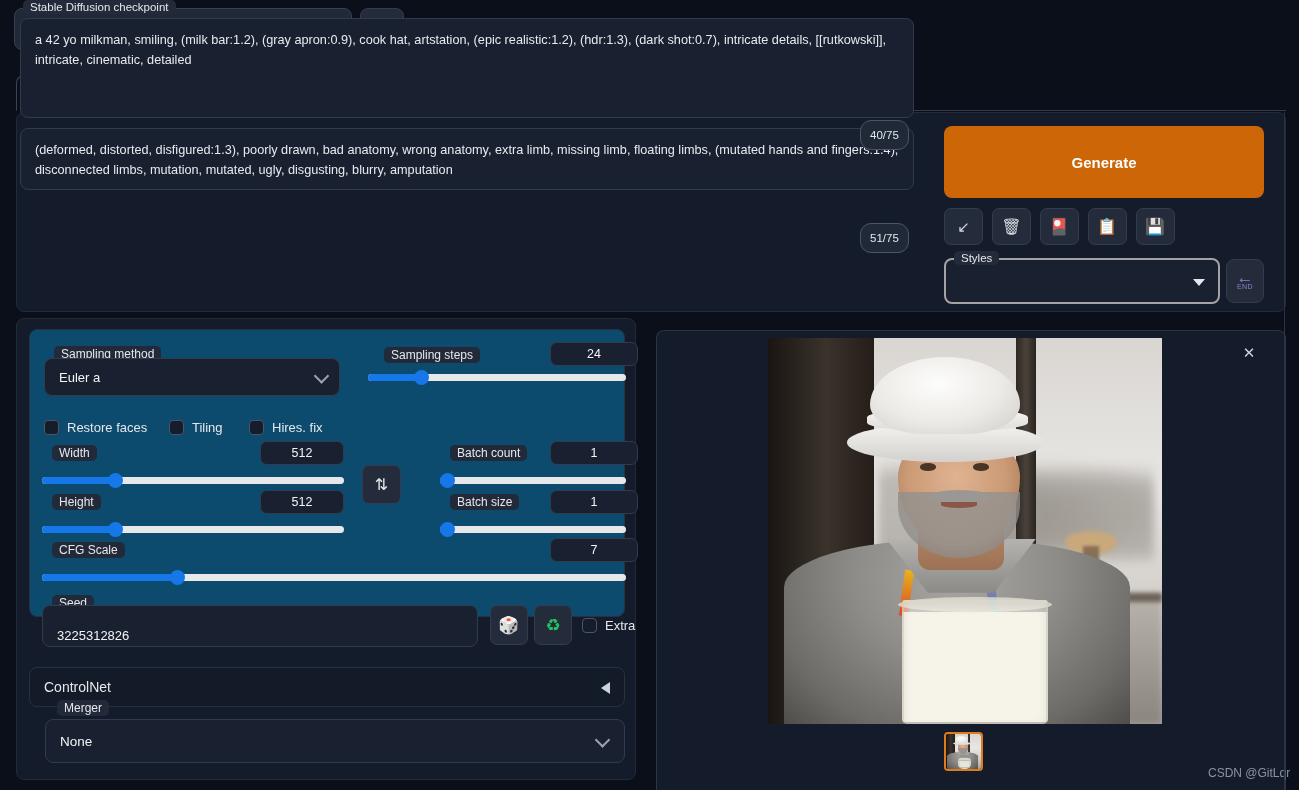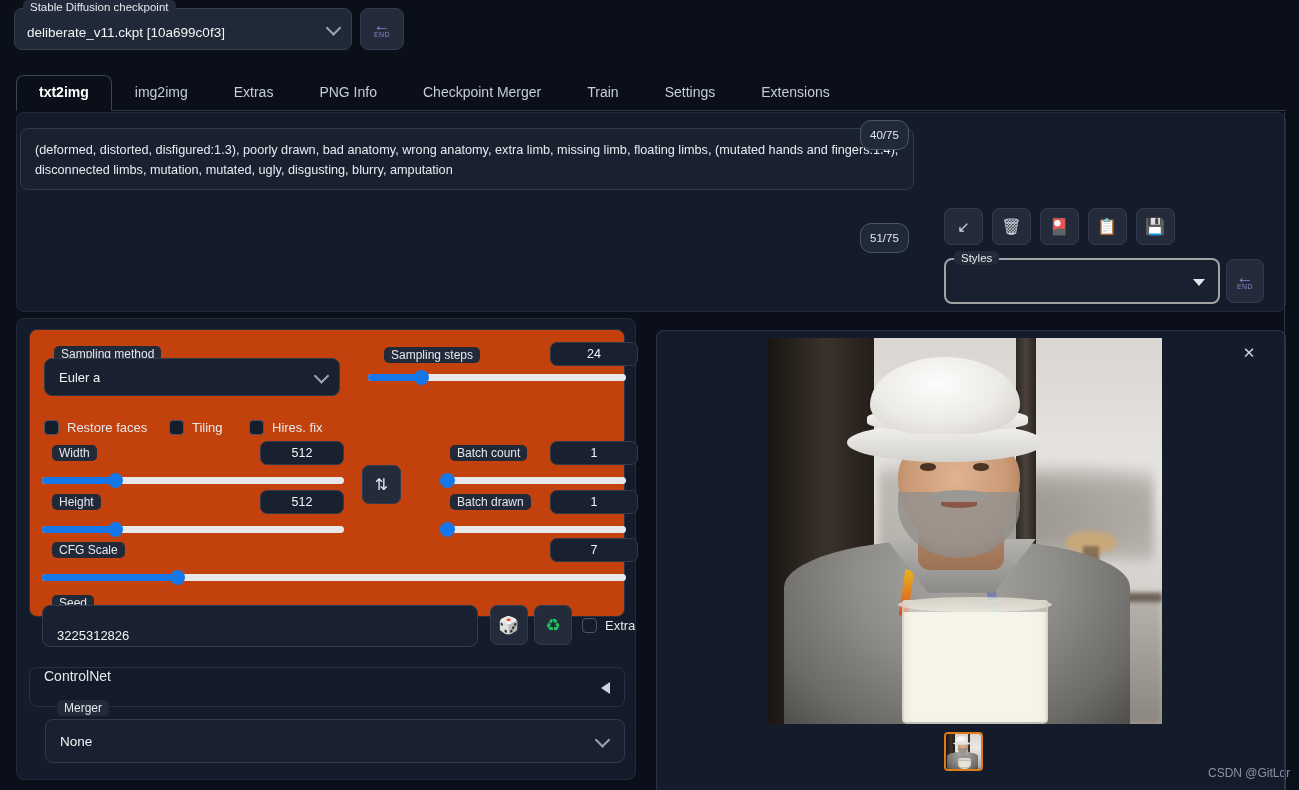--- a/index.html
+++ b/index.html
@@ -101,21 +101,21 @@
     align-items: center; justify-content: center;
   }
 
   
   .left-panel {
     position: absolute; left: 16px; top: 318px; width: 620px; height: 462px;
     background: #141b2a; border: 1px solid #222b3c; border-radius: 8px;
   }
   .sec {
     position: absolute; left: 12px; top: 10px; width: 596px; height: 288px;
-    background: #c2410c; border: 1px solid #273142; border-radius: 8px; padding-left: 48px;
+    background: #0c4a6e; border: 1px solid #273142; border-radius: 8px; padding-left: 48px;
   }
   .lbl-float {
     position: absolute; background: #222a39; border-radius: 5px;
     padding: 1px 7px; font-size: 12px; color: #e5e7eb; white-space: nowrap;
   }
   .field {
     position: absolute; background: #19202f; border: 1px solid #313b4d;
     border-radius: 8px; font-size: 13px; color: #f3f4f6;
     display: flex; align-items: center;
   }
@@ -135,21 +135,21 @@
     border: 1px solid #4b5563; border-radius: 4px; flex: none;
   }
   .cb-row { position: absolute; display: flex; align-items: center; gap: 8px; font-size: 13px; color: #e5e7eb; }
   .sq-btn {
     position: absolute; background: #242c3c; border: 1px solid #333c4e;
     border-radius: 7px; display: flex; align-items: center; justify-content: center;
   }
   .ctrlnet {
     position: absolute; left: 12px; top: 348px; width: 596px; height: 40px;
     background: #131a28; border: 1px solid #273142; border-radius: 8px;
-    display: flex; align-items: flex-start; padding: 0 14px;
+    display: flex; align-items: center; padding: 0 14px;
     font-size: 14px; color: #e5e7eb;
   }
   .tri-left {
     position: absolute; right: 14px; top: 14px;
     width: 0; height: 0; border-top: 6px solid transparent;
     border-bottom: 6px solid transparent; border-right: 9px solid #cbd5e1;
   }
   .script-box {
     position: absolute; left: 28px; top: 400px; width: 580px; height: 44px;
     background: #19202f; border: 1px solid #313b4d; border-radius: 8px;
@@ -320,25 +320,27 @@
     <div class="tab">Extras</div>
     <div class="tab">PNG Info</div>
     <div class="tab">Checkpoint Merger</div>
     <div class="tab">Train</div>
     <div class="tab">Settings</div>
     <div class="tab">Extensions</div>
   </div>
 
   <div class="prompt-panel"></div>
 
+  <div class="ta" id="pos-ta">a 42 yo milkman, smiling, (milk bar:1.2), (gray apron:0.9), cook hat, artstation, (epic realistic:1.2), (hdr:1.3), (dark shot:0.7), intricate details, [[rutkowski]], intricate, cinematic, detailed</div>
   <div class="badge" id="pos-badge">40/75</div>
 
   <div class="ta" id="neg-ta">(deformed, distorted, disfigured:1.3), poorly drawn, bad anatomy, wrong anatomy, extra limb, missing limb, floating limbs, (mutated hands and fingers:1.4), disconnected limbs, mutation, mutated, ugly, disgusting, blurry, amputation</div>
   <div class="badge" id="neg-badge">51/75</div>
 
+  <button class="gen-btn">Generate</button>
 
   <div class="icon-row">
     <div class="icon-btn" style="color:#cfd4de;font-size:15px;">↙</div>
     <div class="icon-btn">🗑</div>
     <div class="icon-btn">🎴</div>
     <div class="icon-btn">📋</div>
     <div class="icon-btn">💾</div>
   </div>
 
   <div class="styles-box">
@@ -396,21 +398,21 @@
 
       <div class="sq-btn" style="left:332px;top:135px;width:39px;height:39px;font-size:16px;color:#e5e7eb;">⇅</div>
 
       <div class="lbl-float" style="left:420px;top:115px;">Batch count</div>
       <div class="num-field" style="left:520px;top:111px;width:88px;">1</div>
       <div class="slider" style="left:410px;top:147px;width:186px;">
         <div class="fill" style="width:2%"></div>
           <div class="knob" style="left:0%"></div>
       </div>
 
-      <div class="lbl-float" style="left:420px;top:164px;">Batch drawn</div>
+      <div class="lbl-float" style="left:420px;top:164px;">Batch size</div>
       <div class="num-field" style="left:520px;top:160px;width:88px;">1</div>
       <div class="slider" style="left:410px;top:196px;width:186px;">
         <div class="fill" style="width:2%"></div>
           <div class="knob" style="left:0%"></div>
       </div>
 
       <div class="lbl-float" style="left:22px;top:212px;">CFG Scale</div>
       <div class="num-field" style="left:520px;top:208px;width:88px;">7</div>
       <div class="slider" style="left:12px;top:244px;width:584px;">
         <div class="fill" style="width:23%"></div>

